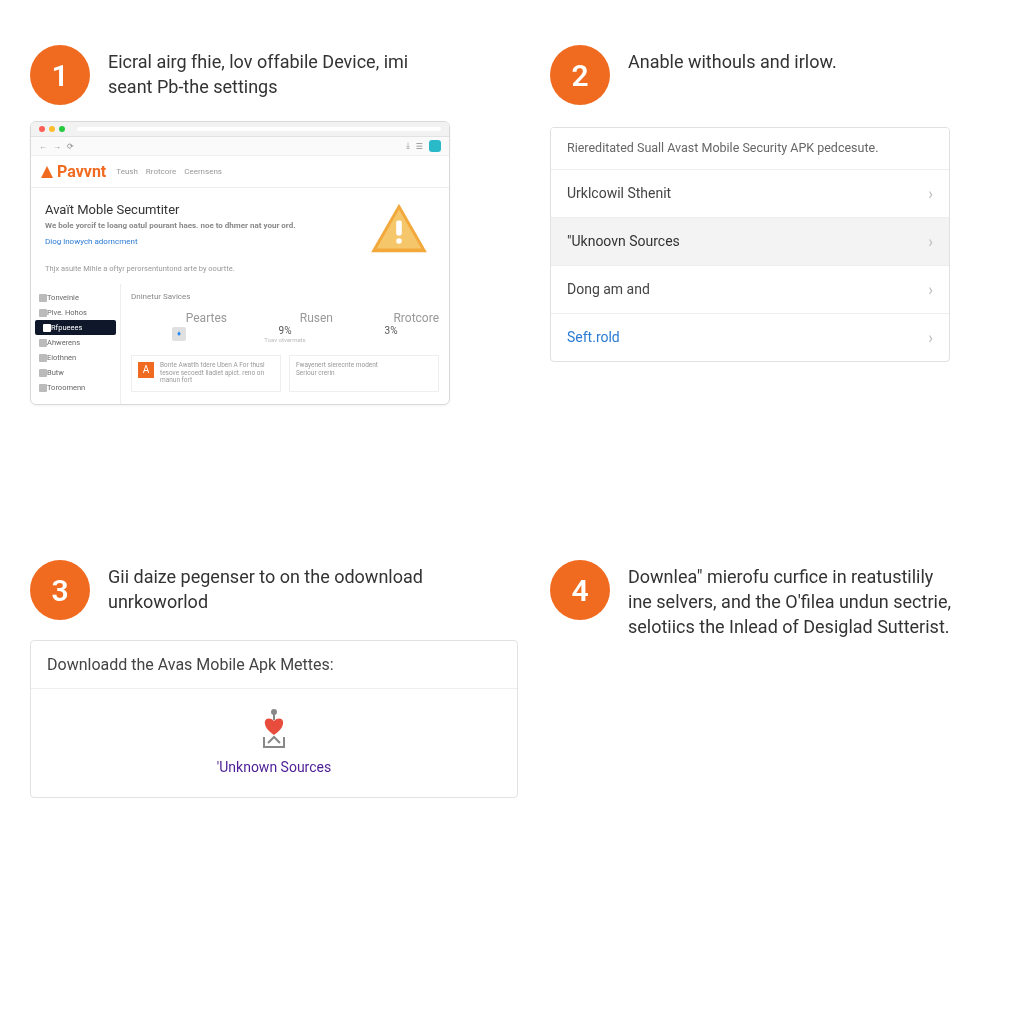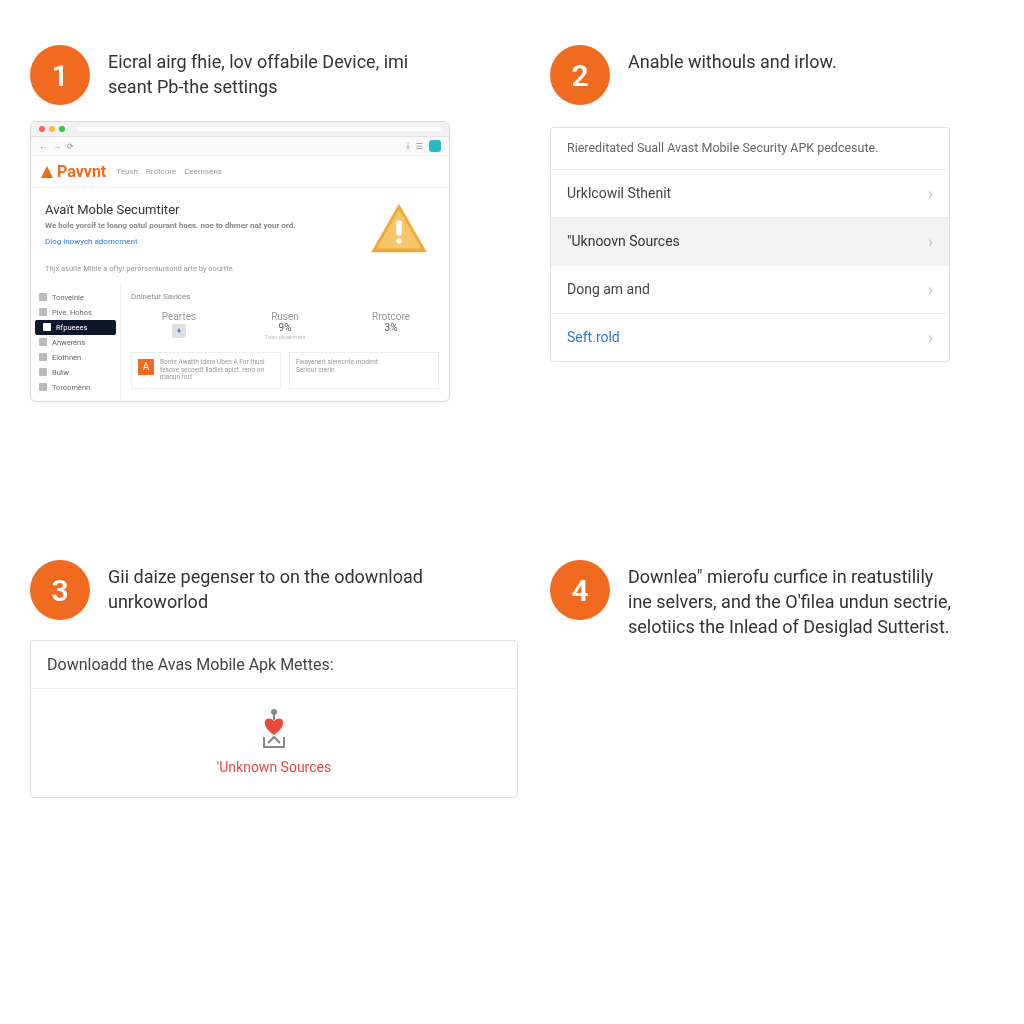--- a/index.html
+++ b/index.html
@@ -55,28 +55,28 @@
   .hero-title{ font-size:13px; color:#333; margin-bottom:4px;}
   .hero-sub{ font-size:8px; color:#888; line-height:1.3; margin-bottom:6px;font-weight:bold;}
   .hero-link{ font-size:8px; color:#2a7bd4;}
   .warn-tri{
     width:60px; height:52px; position:relative; margin-right:6px;
   }
   .warn-tri svg{ width:100%; height:100%; }
   .hero-foot{ font-size:7.5px; color:#999; padding:0 14px 10px; line-height:1.3;}
   .dash{ display:flex; gap:0; }
   .sidebar{ width:90px; border-right:1px solid #eee; padding:6px 0; }
-  .side-item{ display:flex; align-items:center; gap:5px; padding:3px 8px; font-size:7.5px; color:#666;}
+  .side-item{ display:flex; align-items:flex-end; padding:3px 8px; font-size:7.5px; color:#666;}
   .side-item.active{ background:#0f172a; color:#fff; border-radius:2px; margin:0 4px;}
   .side-ico{ width:8px; height:8px; background:#bbb; border-radius:1px; flex-shrink:0;}
   .main{ flex:1; padding:8px 10px 12px;}
   .sect-title{ font-size:8px; color:#888; margin-bottom:6px;}
   .stat-row{ display:flex; gap:10px; margin-bottom:8px;}
   .stat{ flex:1; text-align:center; padding:4px 0;}
-  .stat-lbl{ font-size:10px; color:#999;}
+  .stat-lbl{ font-size:12px; color:#999;text-align:right;}
   .stat-ico{ width:14px; height:14px; margin:2px auto; background:#e0e0e0; border-radius:2px; display:flex; align-items:center; justify-content:center; font-size:8px; color:#2a8cf0;}
   .stat-val{ font-size:10px; color:#555;}
   .stat-sub{ font-size:6px; color:#bbb;}
   .card-row{ display:flex; gap:8px;}
   .card{ flex:1; border:1px solid #eee; padding:6px; font-size:6.5px; color:#999; line-height:1.2; display:flex; gap:6px;}
   .card .a-badge{ width:16px; height:16px; background:#f06a1f; color:#fff; display:flex; align-items:center; justify-content:center; font-size:10px; flex-shrink:0;}
 
   
   .settings{
     margin-top: 22px;
@@ -109,21 +109,21 @@
     background:#fff;
   }
   .dl-head{
     padding:14px 16px; font-size:16px; color:#444; border-bottom:1px solid #eee;
   }
   .dl-body{
     padding:18px 0 22px; text-align:center;
   }
   .dl-icon{ margin:0 auto 8px; width:40px; height:44px; position:relative;}
   .dl-icon svg{ width:100%; height:100%; }
-  .dl-label{ font-size:14px; color:#ef4444; }
+  .dl-label{ font-size:14px; color:#4c1d95; }
   .dl-link{ font-size:12px; color:#2a7bd4; margin-top:2px;}
 </style>
 </head>
 <body>
 
 <div class="step s1">
   <div class="step-head">
     <div class="badge">1</div>
     <div class="step-text">Eicral airg fhie, lov offabile Device, imi seant Pb-the settings</div>
   </div>

